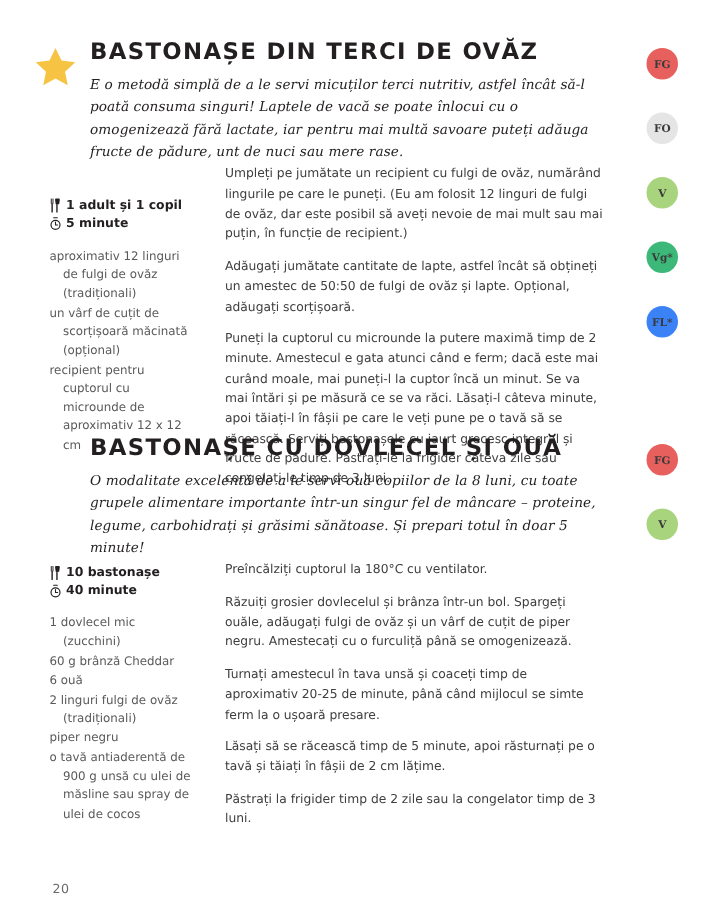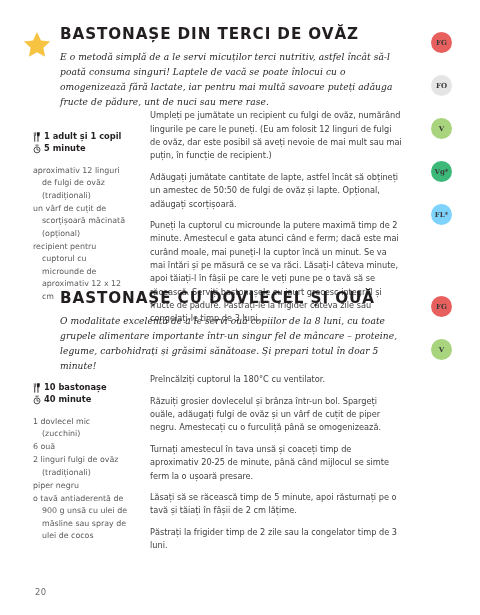--- a/index.html
+++ b/index.html
@@ -176,21 +176,21 @@
         <p>Adăugați jumătate cantitate de lapte, astfel încât să obțineți un amestec de 50:50 de fulgi de ovăz și lapte. Opțional, adăugați scorțișoară.</p>
         <p>Puneți la cuptorul cu microunde la putere maximă timp de 2 minute. Amestecul e gata atunci când e ferm; dacă este mai curând moale, mai puneți-l la cuptor încă un minut. Se va mai întări și pe măsură ce se va răci. Lăsați-l câteva minute, apoi tăiați-l în fâșii pe care le veți pune pe o tavă să se răcească. Serviți bastonașele cu iaurt grecesc integral și fructe de pădure. Păstrați-le la frigider câteva zile sau congelați-le timp de 3 luni.</p>
       </div>
     </div>
 
     <div class="badges">
       <span class="badge" style="background: rgb(232, 96, 93);">FG</span>
       <span class="badge" style="background: #e5e5e5;">FO</span>
       <span class="badge" style="background: rgb(168, 212, 126);">V</span>
       <span class="badge" style="background: rgb(60, 184, 120);">Vg*</span>
-      <span class="badge" style="background: #7dd3fc;">FL*</span>
+      <span class="badge" style="background: #3b82f6;">FL*</span>
     </div>
   </section>
 
   <section class="recipe" id="recipe-1">
 
     <div class="recipe-head">
       <h2 class="recipe-title">BASTONAȘE CU DOVLECEL ȘI OUĂ</h2>
       <p class="recipe-intro">O modalitate excelentă de a le servi ouă copiilor de la 8 luni, cu toate grupele alimentare importante într-un singur fel de mâncare – proteine, legume, carbohidrați și grăsimi sănătoase. Și prepari totul în doar 5 minute!</p>
     </div>
 
@@ -210,20 +210,21 @@
           <svg class="meta-icon" viewBox="0 0 10 14" aria-hidden="true">
             <circle cx="5" cy="8.2" r="4.2" fill="none" stroke="#231f20" stroke-width="1.1"></circle>
             <path d="M5 5.6 v2.8 h2" fill="none" stroke="#231f20" stroke-width="1" stroke-linecap="round"></path>
             <path d="M3.3 1.6 h3.4" stroke="#231f20" stroke-width="1.1" stroke-linecap="round"></path>
           </svg>
           <span>40 minute</span>
         </div>
 
         <ul class="ingredients">
           <li>1 dovlecel mic (zucchini)</li>
+          <li>60 g brânză Cheddar</li>
           <li>6 ouă</li>
           <li>2 linguri fulgi de ovăz (tradiționali)</li>
           <li>piper negru</li>
           <li>o tavă antiaderentă de 900 g unsă cu ulei de măsline sau spray de ulei de cocos</li>
         </ul>
       </div>
 
       <div class="col-right steps">
         <p>Preîncălziți cuptorul la 180°C cu ventilator.</p>
         <p>Răzuiți grosier dovlecelul și brânza într-un bol. Spargeți ouăle, adăugați fulgi de ovăz și un vârf de cuțit de piper negru. Amestecați cu o furculiță până se omogenizează.</p>

